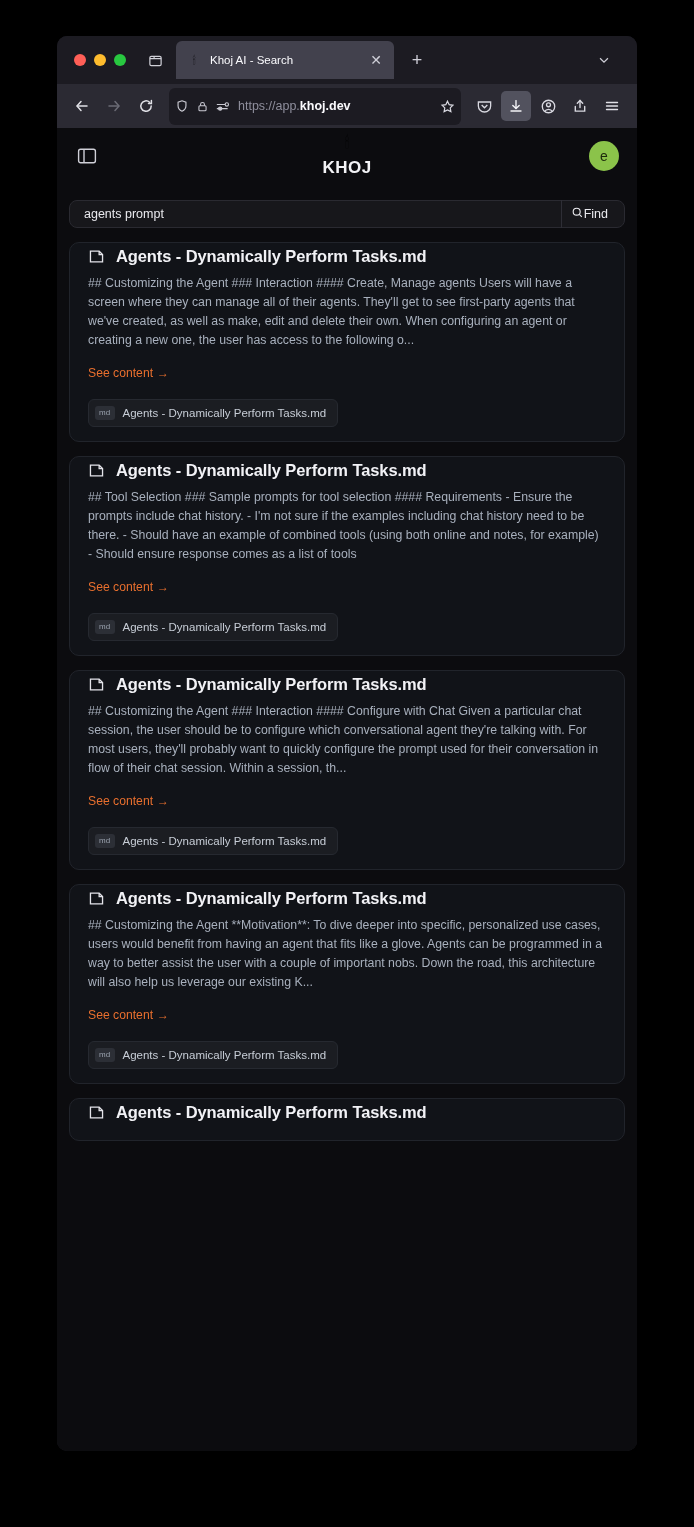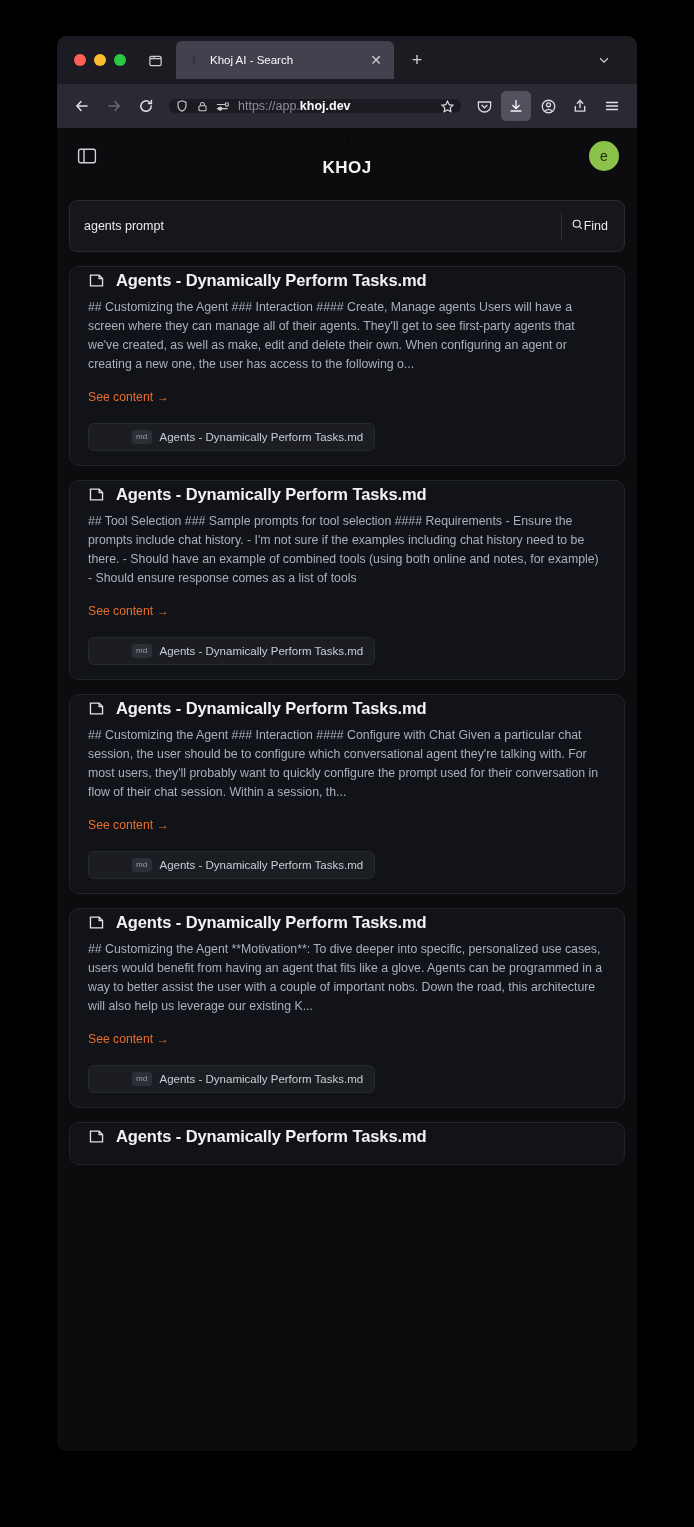--- a/index.html
+++ b/index.html
@@ -113,21 +113,21 @@
   .nav-btn {
     width: 30px; height: 30px;
     display: flex; align-items: center; justify-content: center;
     color: #d8d8e0;
     border-radius: 5px;
     flex-shrink: 0;
   }
   .nav-btn.disabled { color: #6b6b75; }
   .urlbar {
     flex: 1;
-    height: 14px;
+    height: 37px;
     background: #1c1b22;
     border-radius: 6px;
     display: flex;
     align-items: center;
     padding: 5px 6px;
     gap: 7px;
     margin: 0 6px;
     min-width: 0;
   }
   .urlbar .ic { color: #c9c9d2; display: flex; align-items: center; flex-shrink: 0; }
@@ -184,21 +184,21 @@
     border-radius: 50%;
     background: #8bc34a;
     color: #1d2a0c;
     display: flex; align-items: center; justify-content: center;
     font-size: 14px;
     font-weight: 500;
     z-index: 2;
   }
   .search-wrap {
     margin: 16px 12px 0 12px;
-    height: 52px;
+    height: 28px;
     background: #17171b;
     border: 1px solid #2a2a31;
     border-radius: 8px;
     display: flex;
     align-items: center;
     padding: 0 6px 0 14px;
   }
   .search-input {
     flex: 1;
     background: transparent;
@@ -275,21 +275,20 @@
     padding: 6px 11px 6px 6px;
   }
   .chip-badge {
     background: #2c2f36;
     color: #9aa2ae;
     font-size: 8px;
     border-radius: 3px;
     padding: 3px 4px;
     line-height: 1;
     letter-spacing: 0.2px;
-    margin-left: 37px;
   }
   .chip-label {
     color: #c7cdd6;
     font-size: 11.5px;
   }
   .card.last { padding-bottom: 18px; }
 </style>
 </head>
 <body>
 

